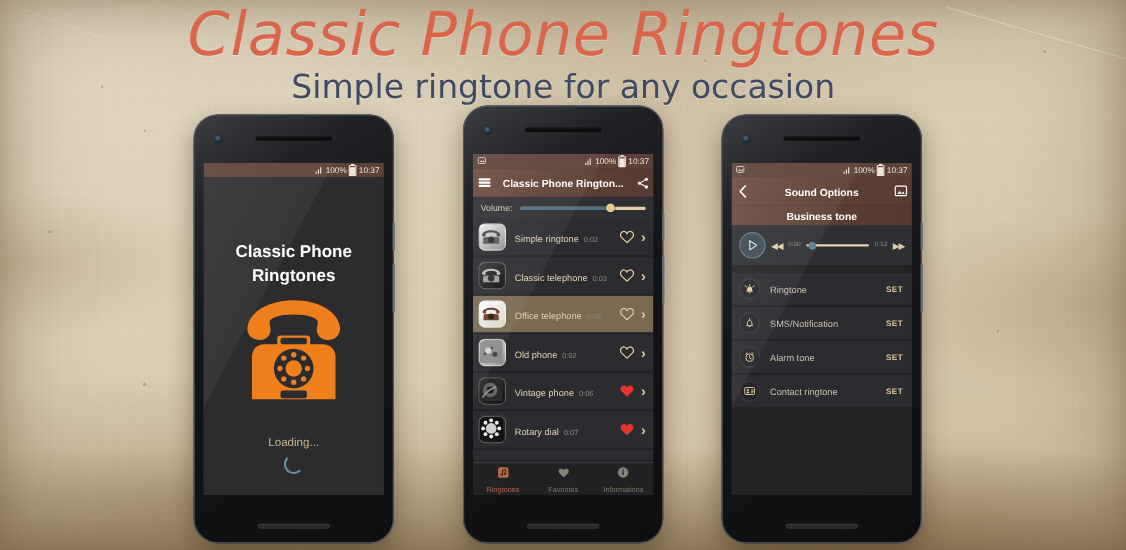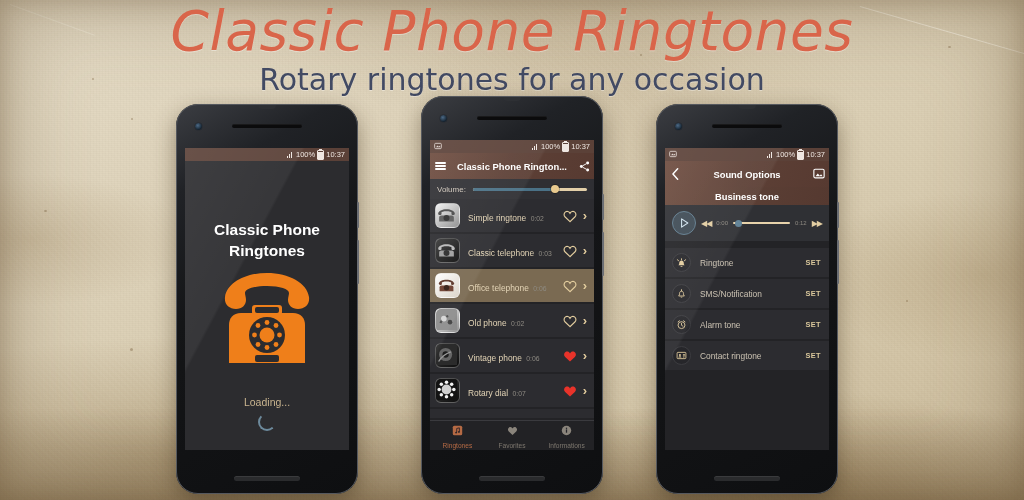--- a/index.html
+++ b/index.html
@@ -156,21 +156,21 @@
   <div class="speck" style="left:130px;top:348px;width:3px;height:3px;"></div>
   <div class="speck" style="left:382px;top:86px;width:2px;height:2px;"></div>
   <div class="speck" style="left:640px;top:54px;width:2px;height:2px;"></div>
   <div class="speck" style="left:948px;top:46px;width:3px;height:2px;"></div>
   <div class="speck" style="left:906px;top:300px;width:2px;height:2px;"></div>
   <div class="edge-dark"></div>
   <div class="vig"></div>
 </div>
 
 <div id="title">Classic Phone Ringtones</div>
-<div id="subtitle">Rotary ringtones for any occasion</div>
+<div id="subtitle">Simple ringtone for any occasion</div>
 
 <div class="phone" style="left:176px;top:104px;width:182px;height:390px;">
   <div class="frame"></div>
   <div class="side" style="top:98px;height:26px;"></div>
   <div class="side" style="top:136px;height:44px;"></div>
   <div class="notchtop" style="left:50%;margin-left:-9px;top:1px;width:18px;"></div>
   <div class="cam" style="left:18px;top:18px;"></div>
   <div class="grille" style="left:56px;top:20px;width:70px;"></div>
   <div class="bottombar" style="left:50%;margin-left:-33px;bottom:13px;width:66px;"></div>
 

